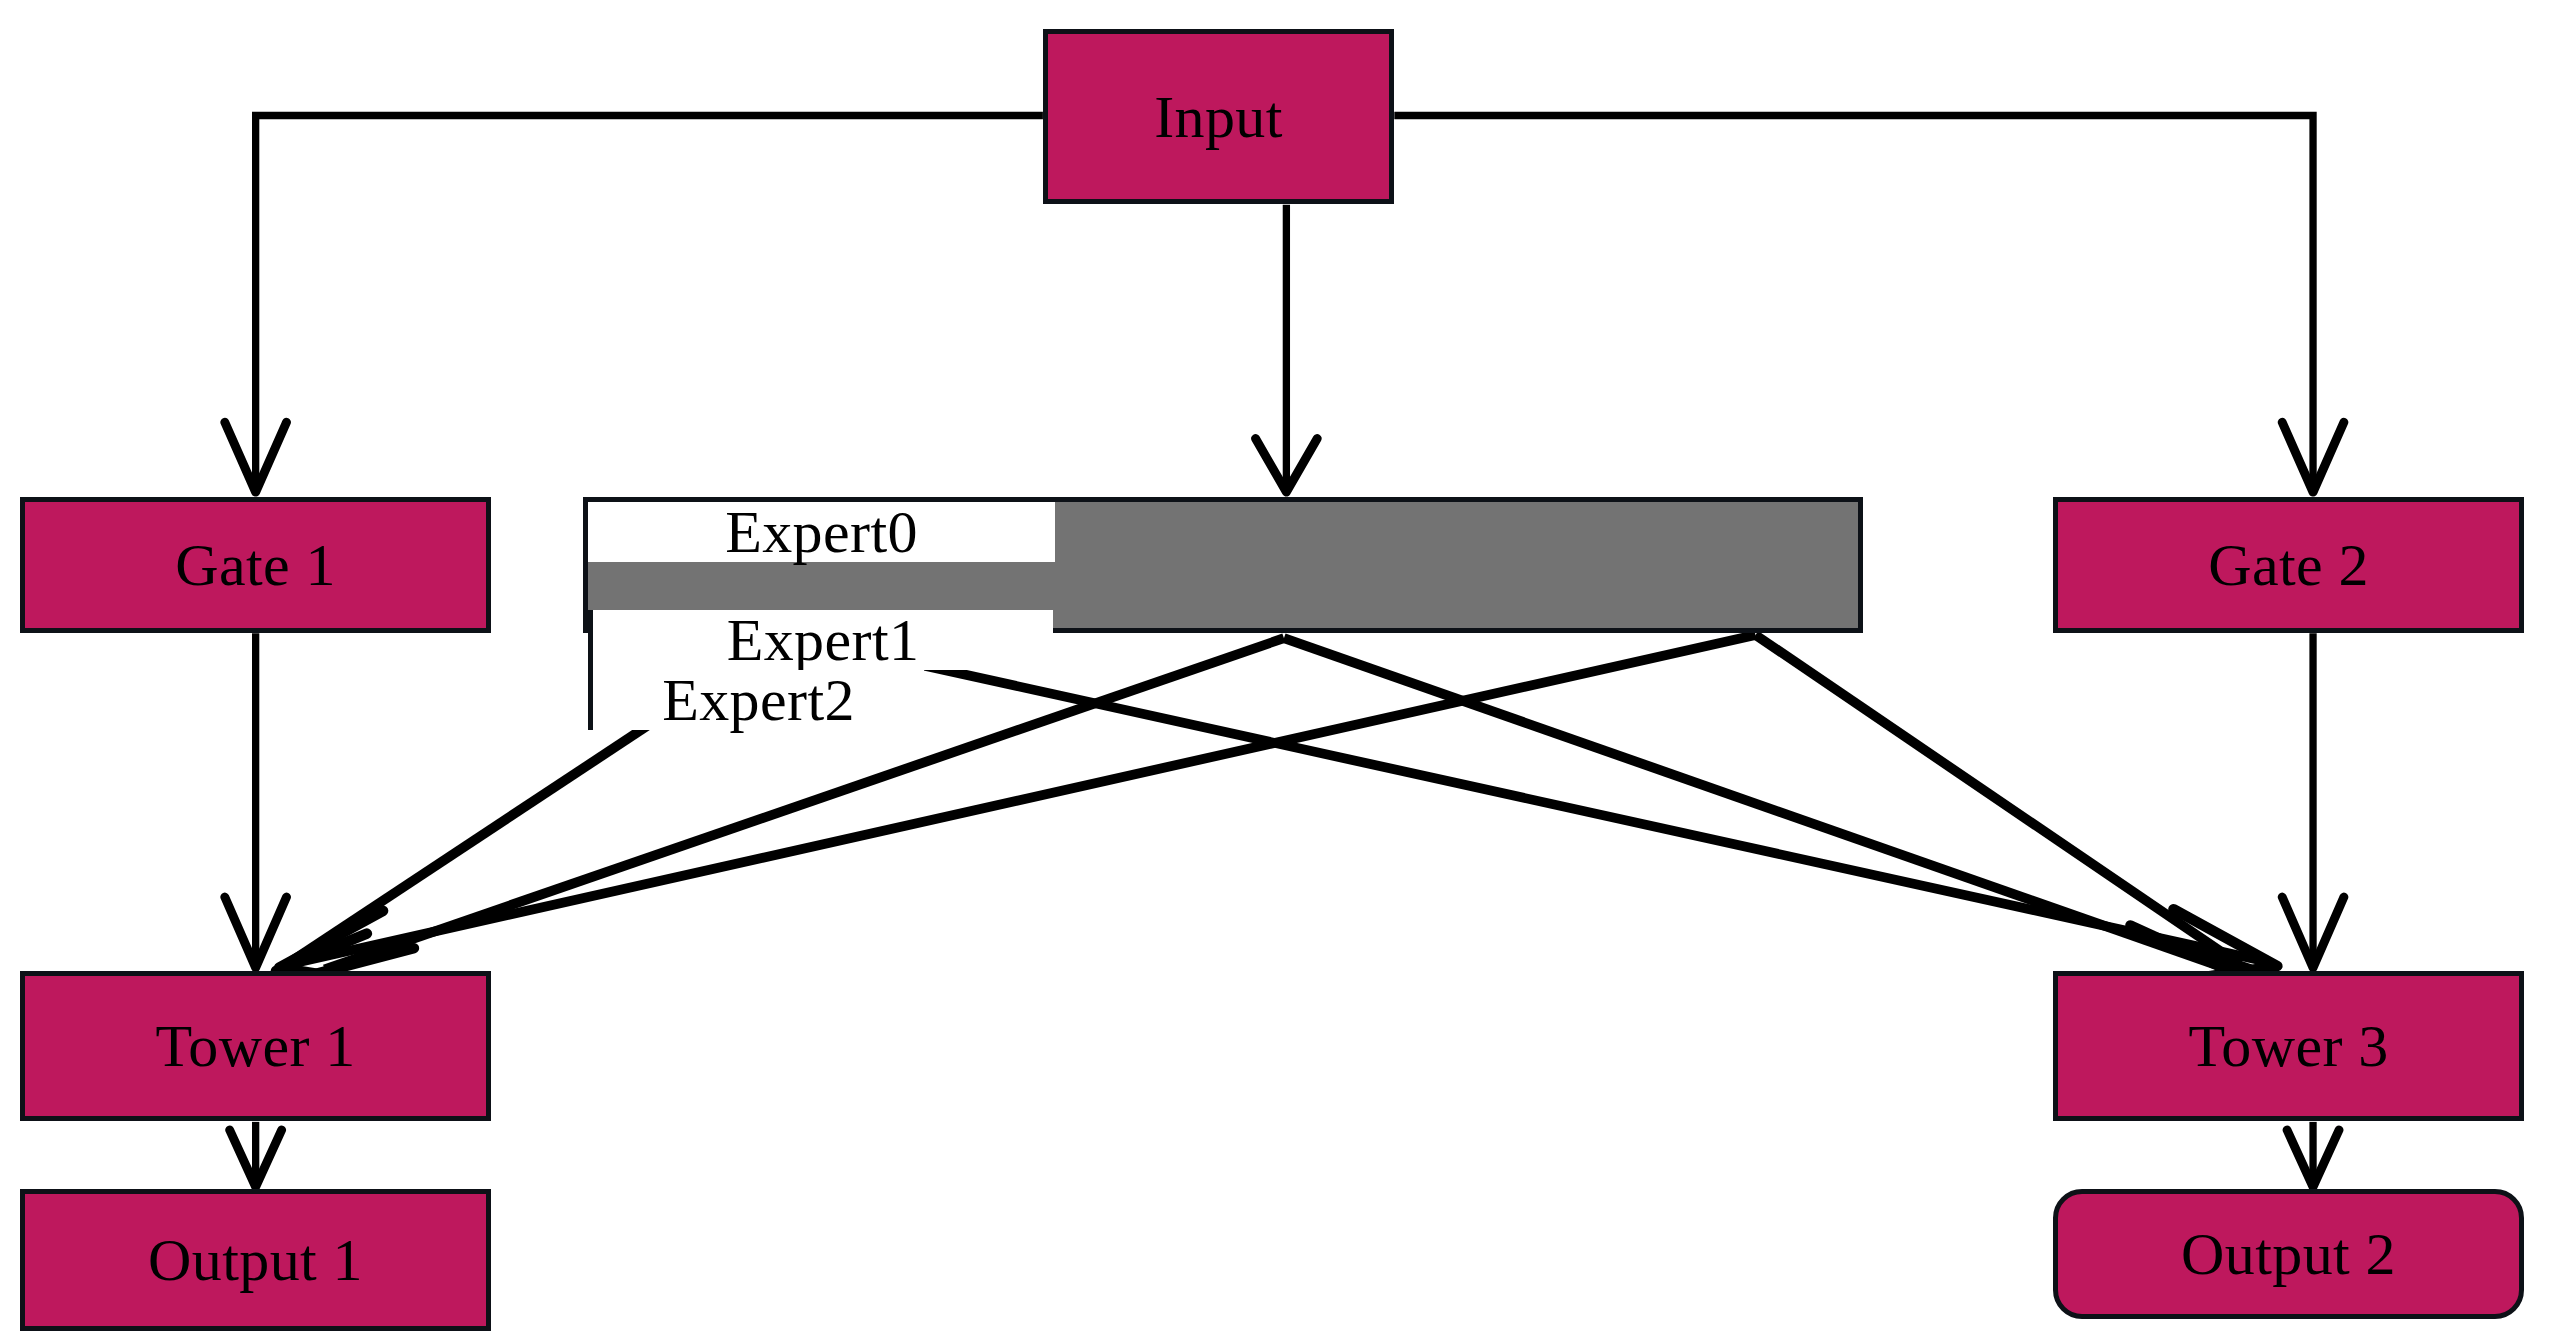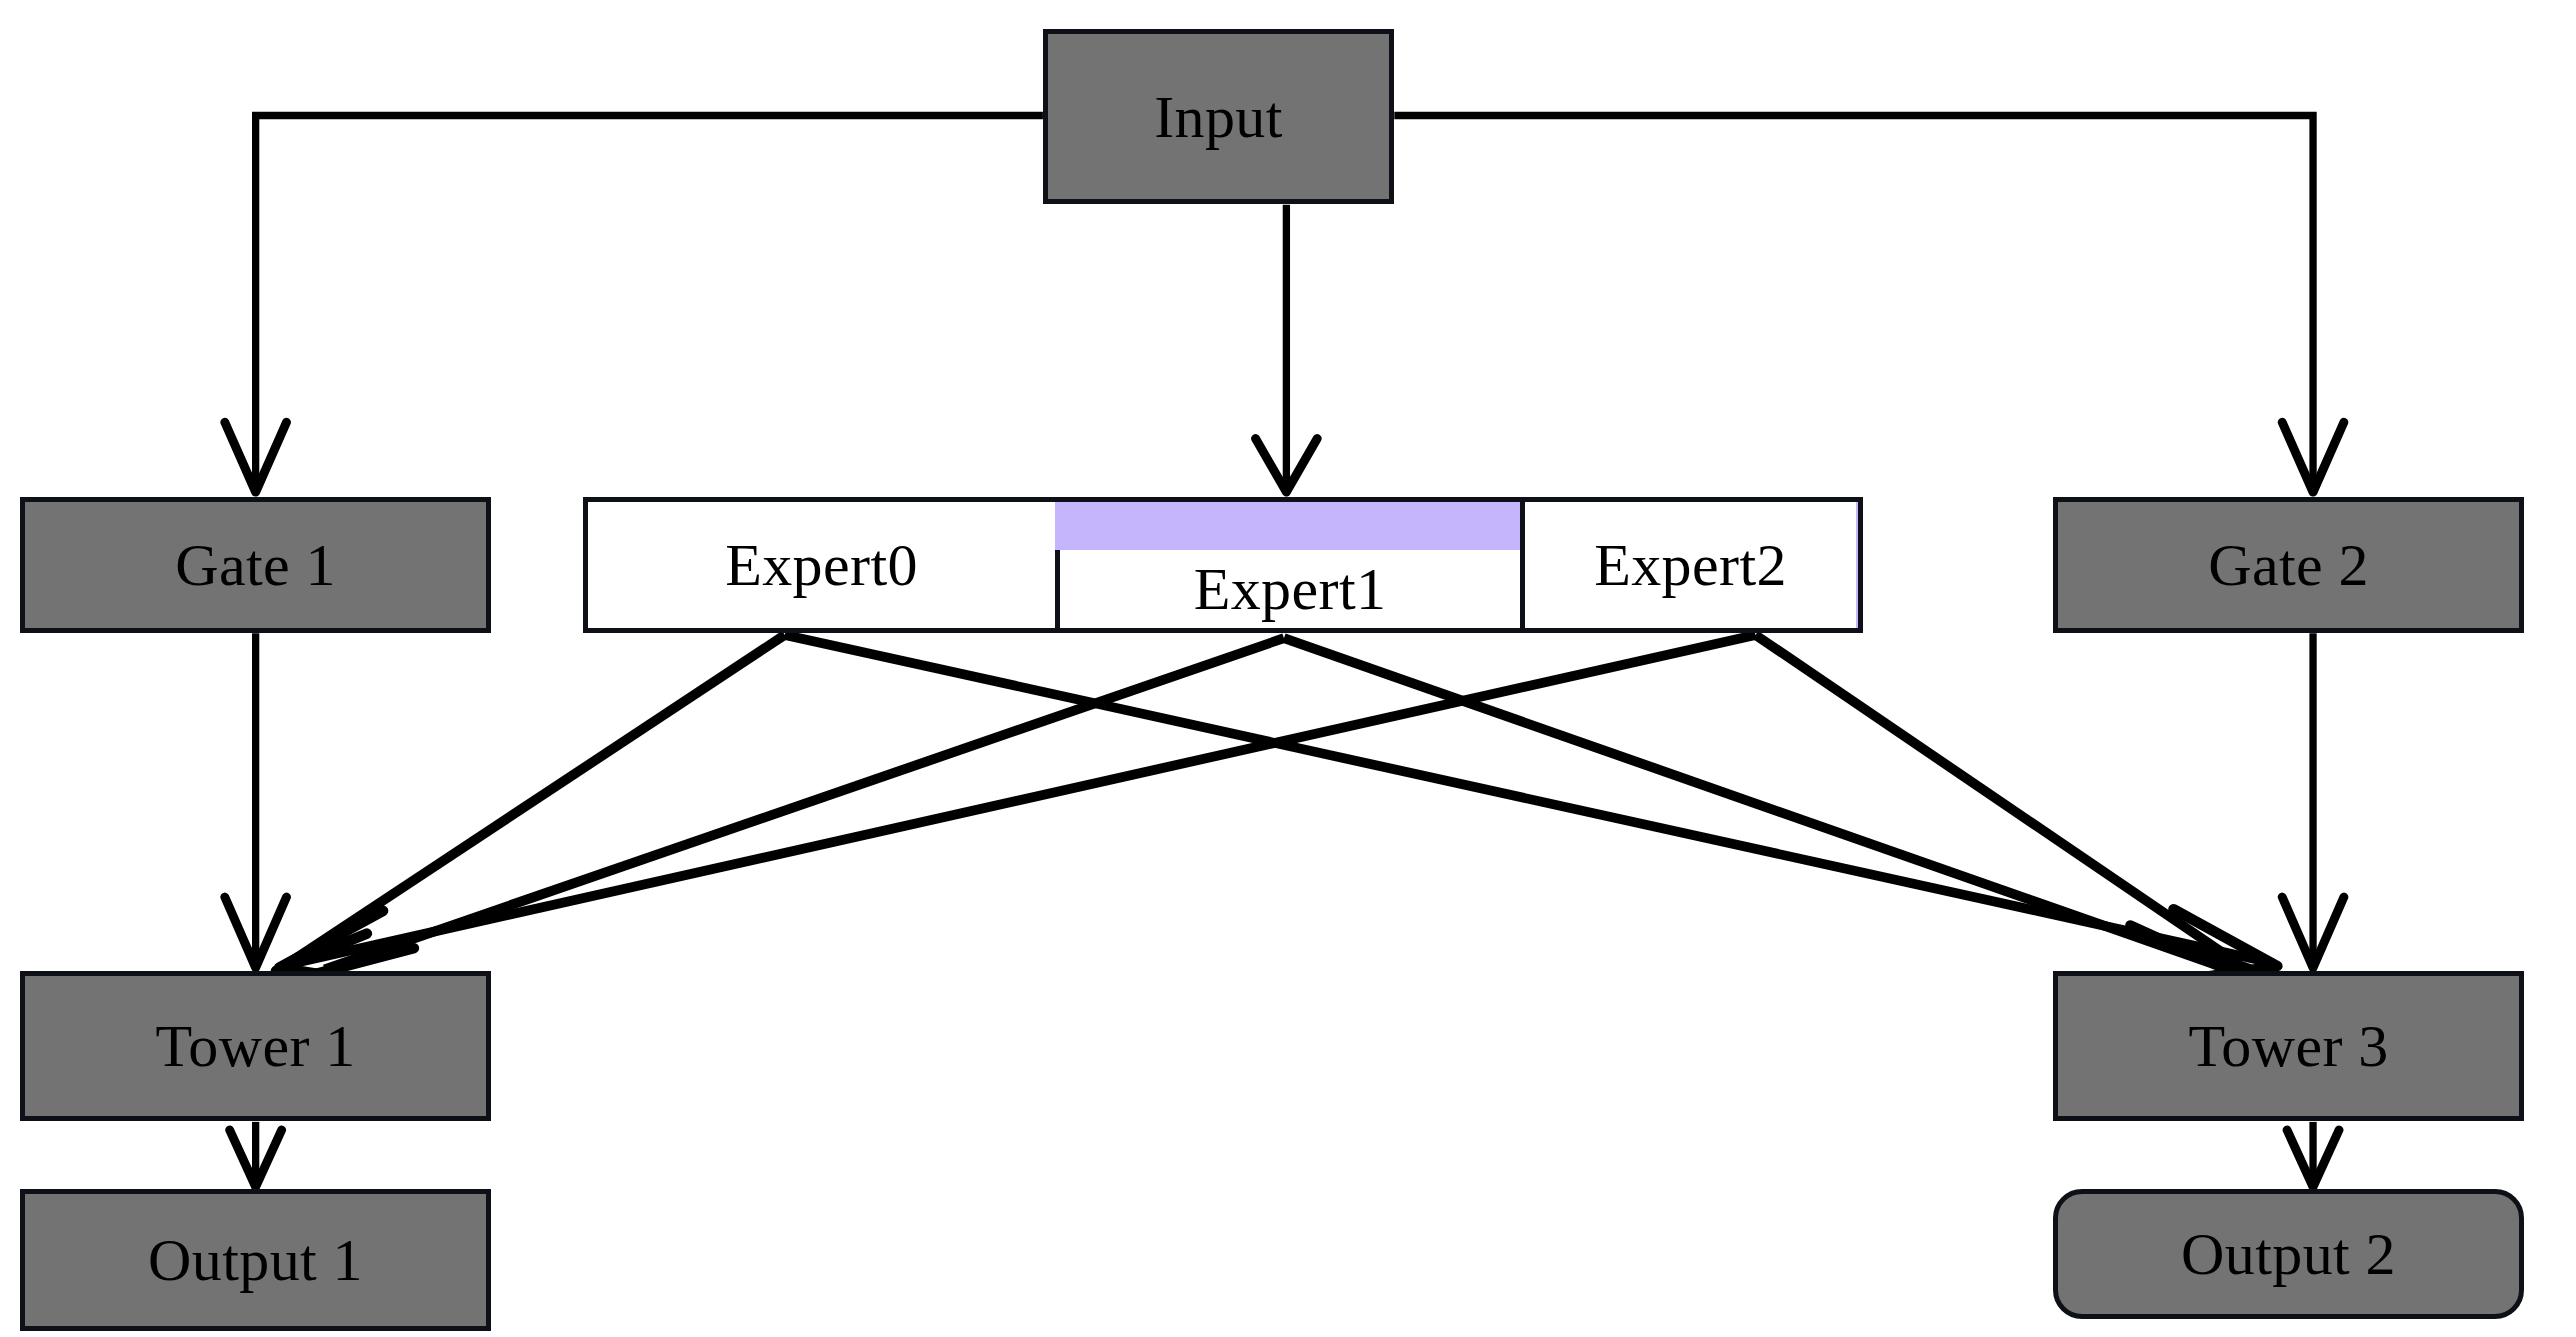--- a/index.html
+++ b/index.html
@@ -21,42 +21,43 @@
     position: absolute;
     left: 0;
     top: 0;
     width: 2576px;
     height: 1338px;
     pointer-events: none;
   }
   .node {
     position: absolute;
     box-sizing: border-box;
-    background: #737373;
+    background: #be185d;
     border: 5.7px solid #0d1117;
     display: flex;
     align-items: center;
     justify-content: center;
     z-index: 3;
   }
   .node-label {
     font-size: 60px;
     line-height: 1;
     color: #000000;
     white-space: nowrap;
     letter-spacing: 0.4px;
   }
   
   #expert-group {
     position: absolute;
     box-sizing: border-box;
     border: 5.7px solid #0d1117;
-    background: #c4b5fd;
+    background: #737373;
     display: flex;
     z-index: 3;
+    flex-direction: column;
   }
   .expert-cell {
     flex: 0 0 auto;
     box-sizing: border-box;
     display: flex;
     align-items: center;
     justify-content: center;
     background: #ffffff;
   }
   .expert-cell + .expert-cell {

